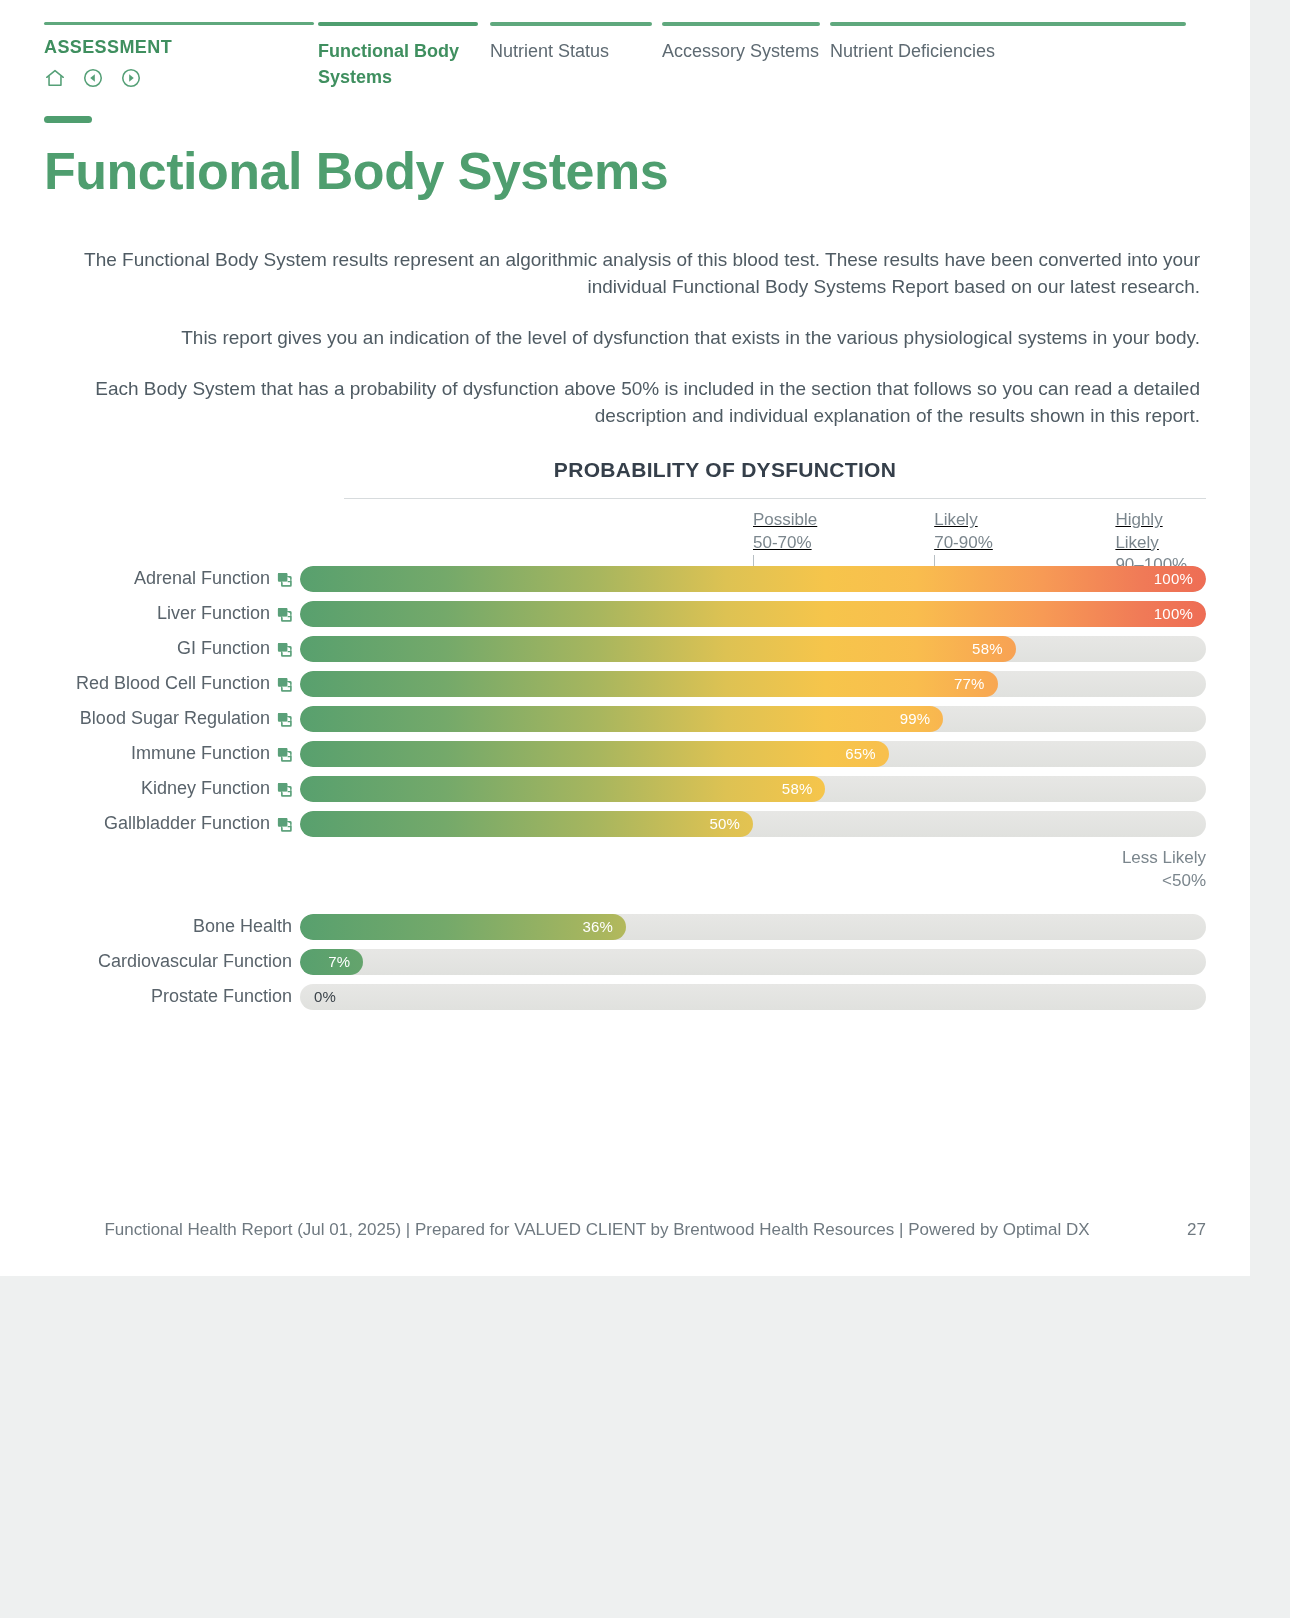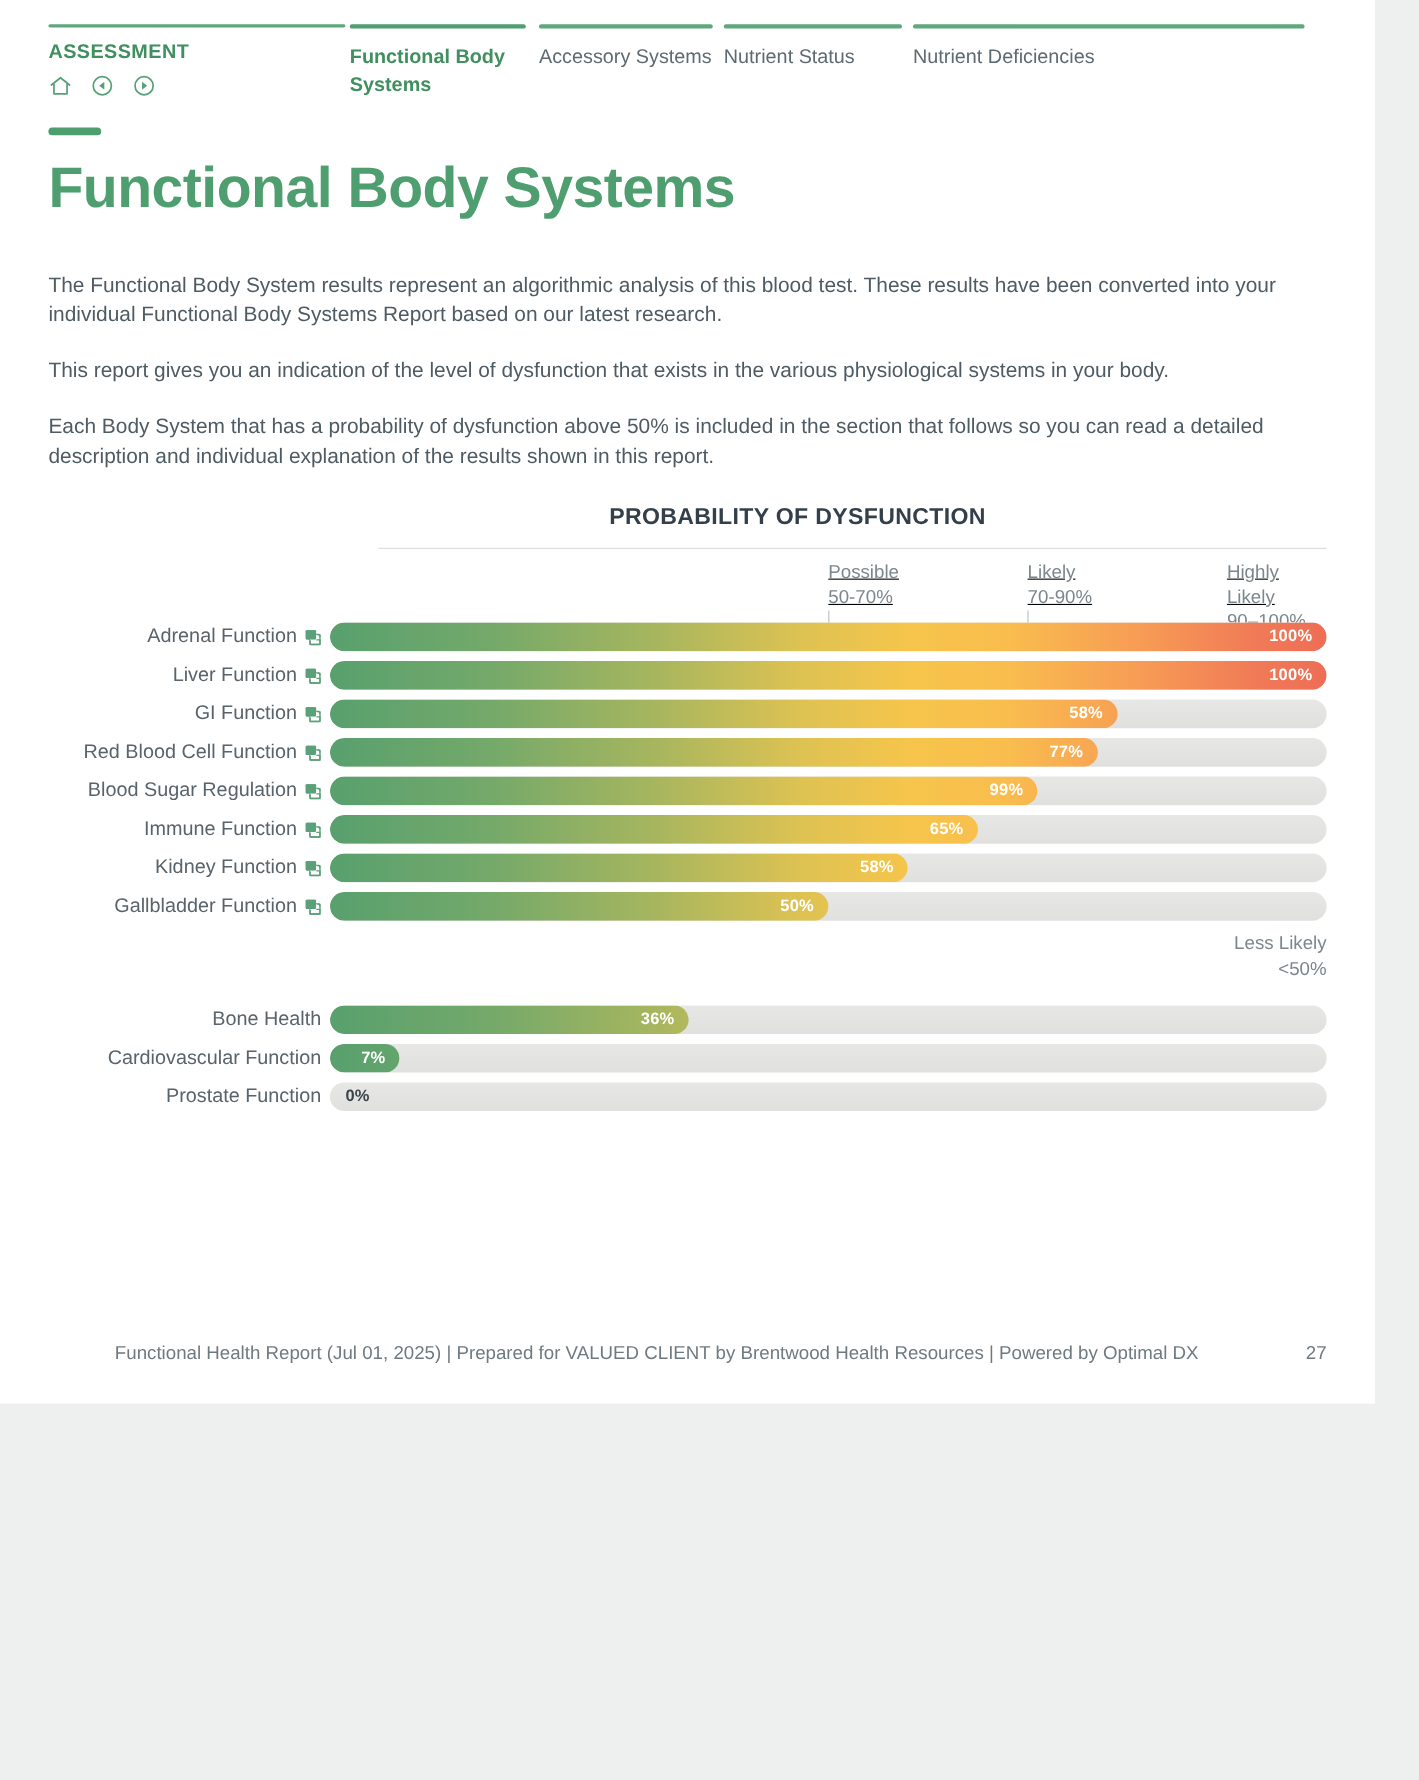--- a/index.html
+++ b/index.html
@@ -75,21 +75,21 @@
   h1.page-title {
     margin: 0;
     font-size: 52px;
     line-height: 1.08;
     font-weight: bold;
     color: #4f9e6f;
     letter-spacing: -0.5px;
   }
 
   
-  .intro { padding: 0 50px 0 44px; margin-top: 48px; }
+  .intro { padding: 0 50px 0 44px; margin-top: 48px; text-align: right; }
   .intro p {
     margin: 0 0 24px 0;
     font-size: 19px;
     line-height: 1.42;
     color: #4f5b63;
   }
 
   
   .chart { position: relative; margin-top: 28px; }
   .chart-title {
@@ -174,21 +174,21 @@
       #f6c54b 58%,
       #f9bd4e 68%,
       #f79a55 82%,
       #f07a57 93%,
       #ee6d55 100%);
   }
   .bar-value {
     position: absolute;
     top: 0; bottom: 0;
     display: flex; align-items: center;
-    font-size: 15px; font-weight: bold;
+    font-size: 15px; font-weight: normal;
     color: #ffffff;
     letter-spacing: 0.2px;
   }
   .bar-value.zero { color: #3c444b; }
 
   .gap-legend {
     position: relative;
     margin-right: 44px;
     height: 62px;
     margin-top: 6px;
@@ -241,27 +241,27 @@
           </svg>
         </span>
       </div>
     </div>
 
     <div class="tabs">
       <div class="tab tab-fbs active">
         <div class="nav-rule active"></div>
         <div class="tab-label">Functional Body Systems</div>
       </div>
+      <div class="tab tab-ns">
+        <div class="nav-rule plain"></div>
+        <div class="tab-label">Nutrient Status</div>
+      </div>
       <div class="tab tab-acc">
         <div class="nav-rule plain"></div>
         <div class="tab-label">Accessory Systems</div>
-      </div>
-      <div class="tab tab-ns">
-        <div class="nav-rule plain"></div>
-        <div class="tab-label">Nutrient Status</div>
       </div>
       <div class="tab tab-nd">
         <div class="nav-rule plain"></div>
         <div class="tab-label">Nutrient Deficiencies</div>
       </div>
     </div>
   </div>
 
   <div class="title-block">
     <div class="title-dash"></div>

